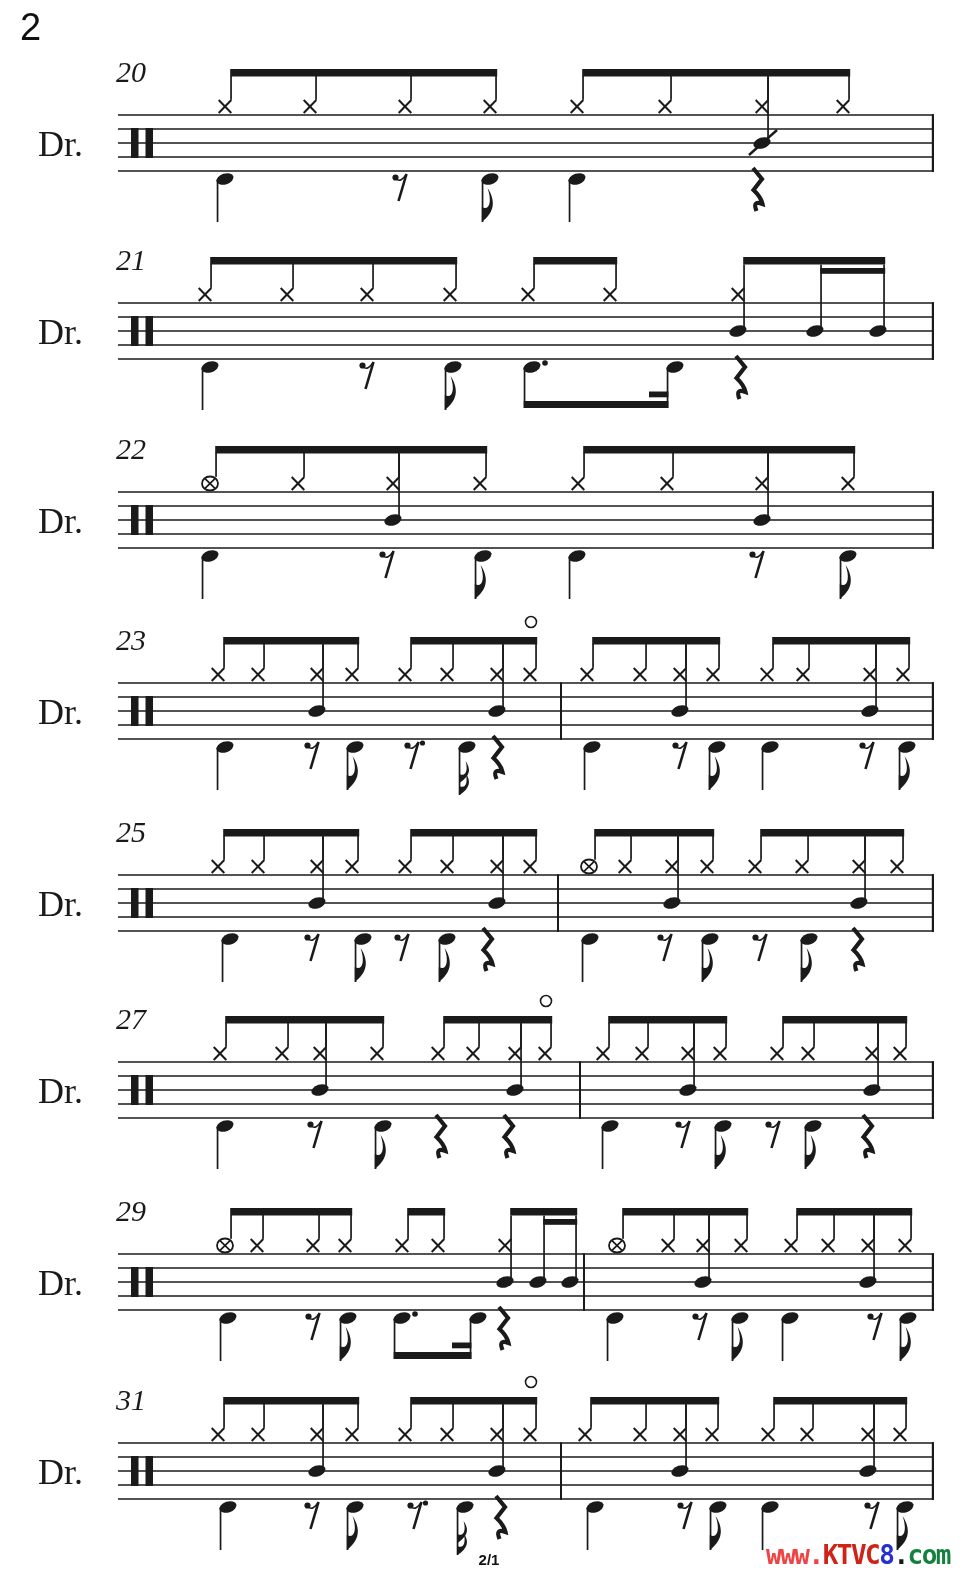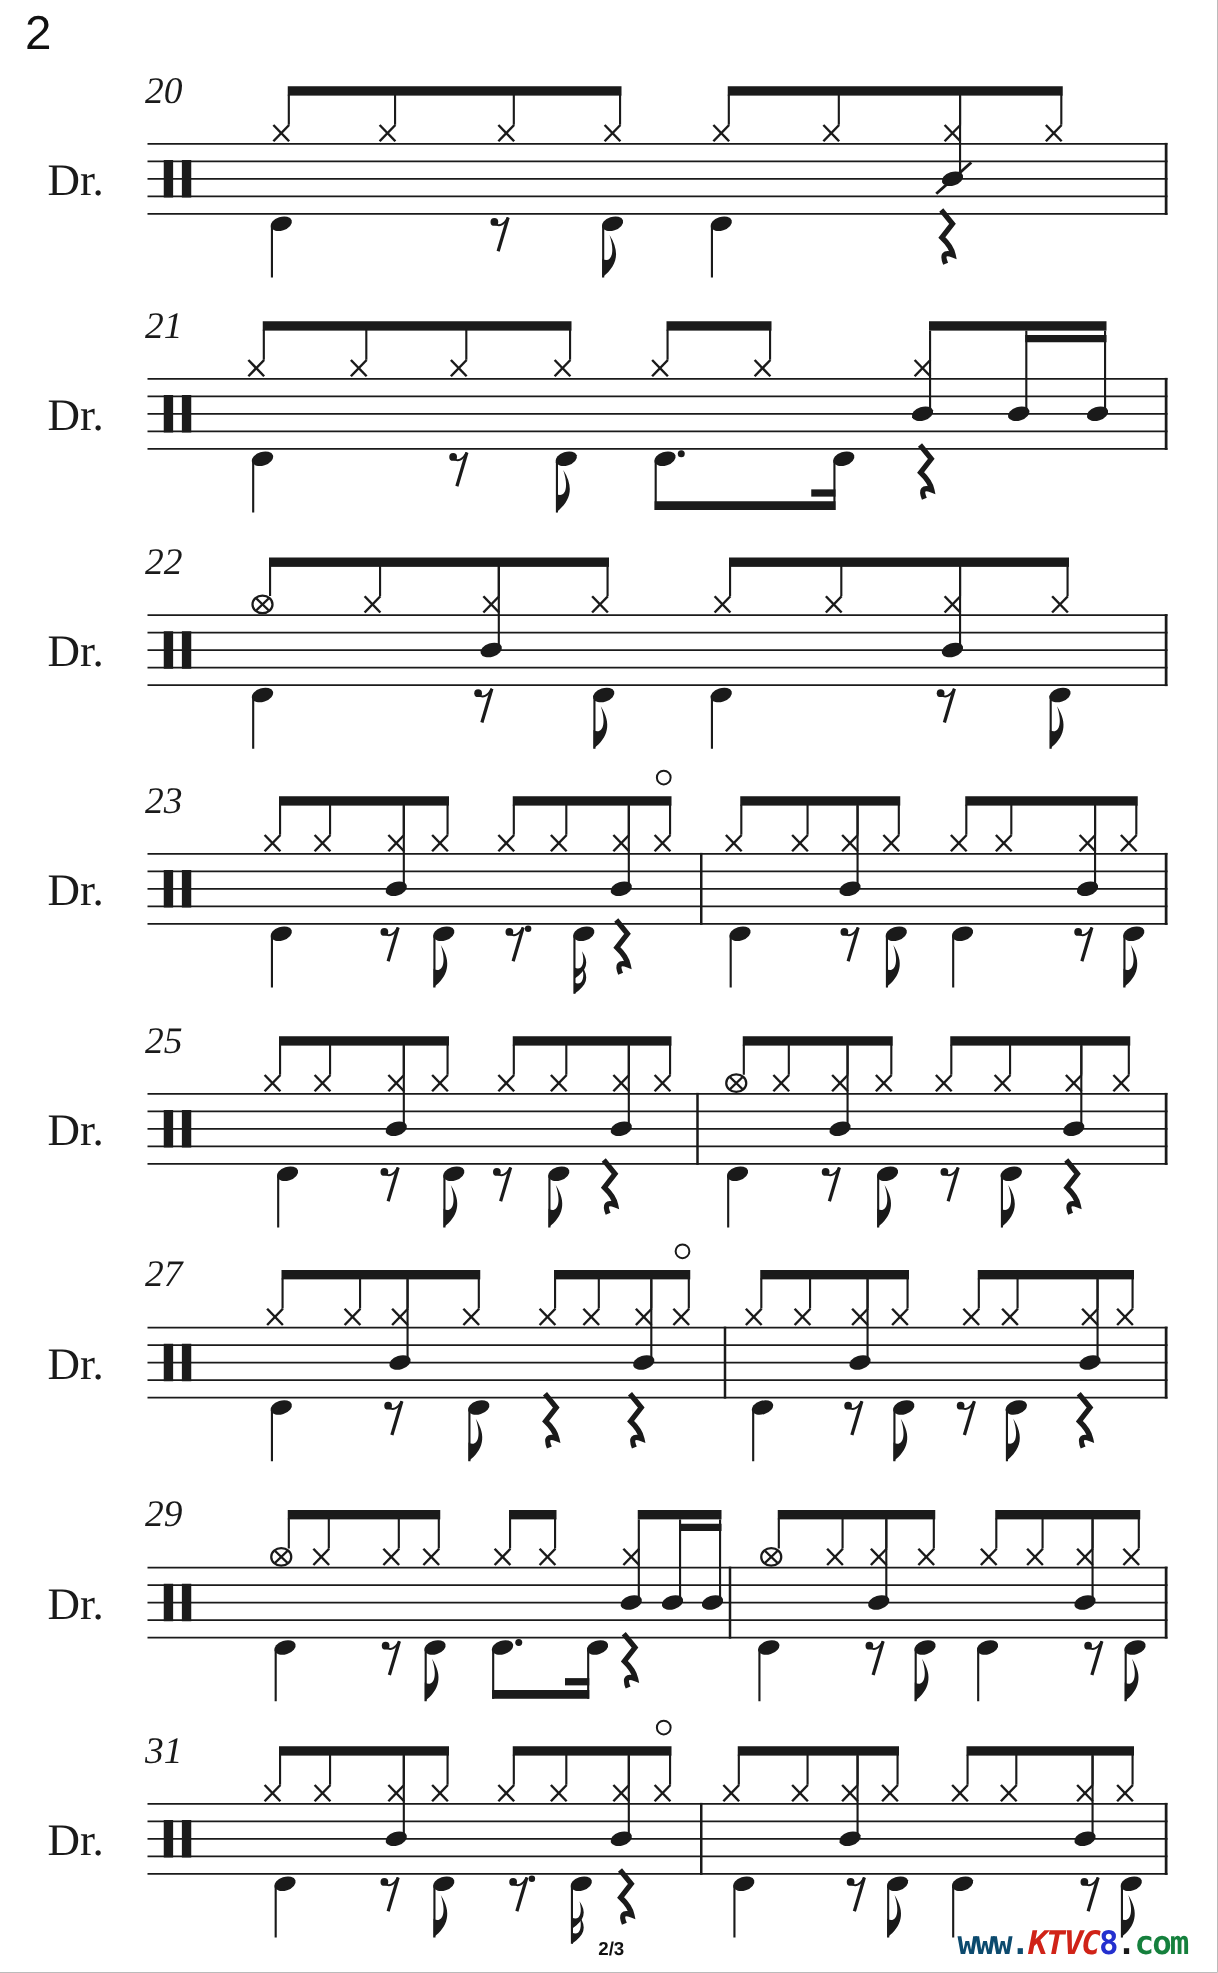--- a/index.html
+++ b/index.html
@@ -707,15 +707,15 @@
         <ellipse cx="770" cy="1507" rx="8.8" ry="5.4" fill="#1a1a1a" transform="rotate(-18 770 1507)"></ellipse>
         <rect x="761.7" y="1508" width="1.7" height="42" fill="#1a1a1a"></rect>
         <circle cx="867.5" cy="1505.5" r="3.1" fill="#1a1a1a"></circle>
         <path d="M 868 1507 Q 873 1511 878.5 1502" stroke="#1a1a1a" stroke-width="1.6" fill="none"></path>
         <line x1="878.5" y1="1502" x2="870.5" y2="1529" stroke="#1a1a1a" stroke-width="2.6"></line>
         <ellipse cx="905" cy="1507" rx="8.8" ry="5.4" fill="#1a1a1a" transform="rotate(-18 905 1507)"></ellipse>
         <rect x="896.7" y="1508" width="1.7" height="42" fill="#1a1a1a"></rect>
         <path fill="#1a1a1a" d="M 896.8000000000001 1550 C 908.6 1541 911.6 1530 902.6 1516 C 907.6 1531 903.6 1539 896.8000000000001 1535 Z"></path>
       </g>
     </svg>
-  <div class="footer">2/3</div>
-  <div class="watermark"><span style="color: #0c4a6e;">www.</span><span style="color: rgb(208, 35, 24); font-style: italic;">KTVC</span><span style="color: rgb(36, 48, 207);">8</span><span style="color: rgb(24, 24, 24);">.</span><span style="color: #15803d;">com</span></div>
+  <div class="footer">2/1</div>
+  <div class="watermark"><span style="color: #ef4444;">www.</span><span style="color: rgb(208, 35, 24);">KTVC</span><span style="color: rgb(36, 48, 207);">8</span><span style="color: rgb(24, 24, 24);">.</span><span style="color: #15803d;">com</span></div>
 </div>
 
 </body></html>

